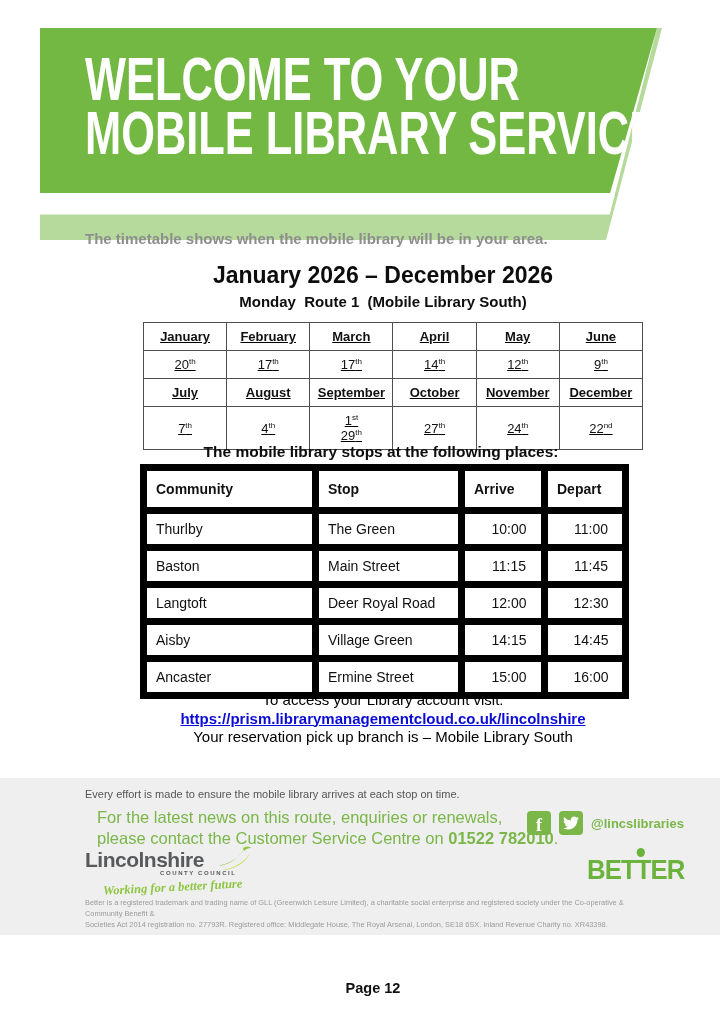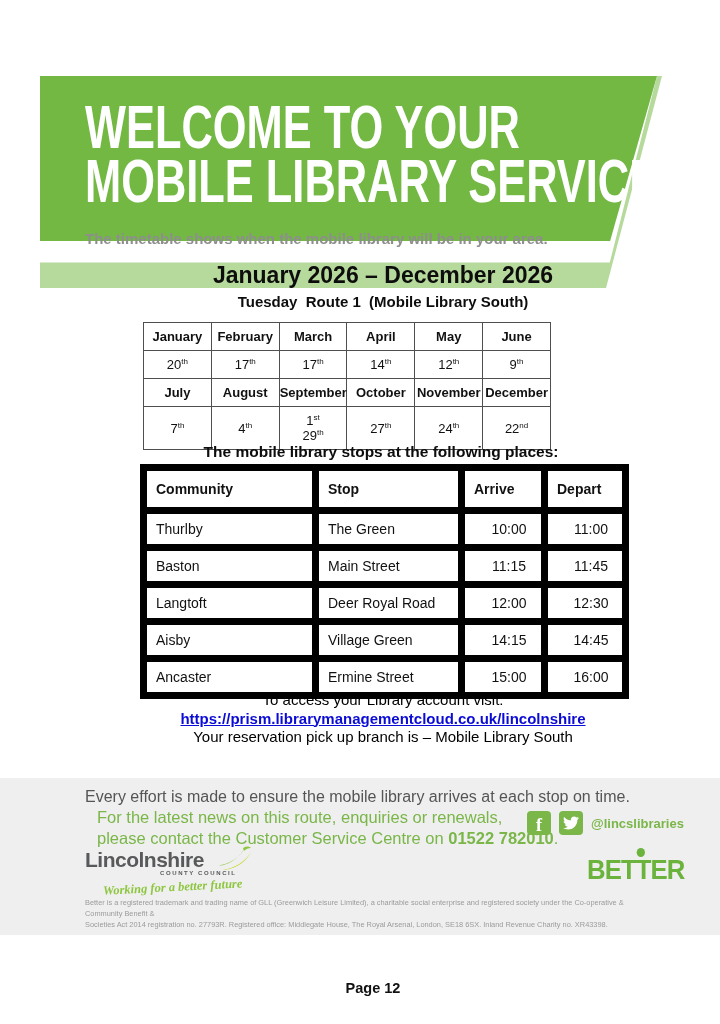--- a/index.html
+++ b/index.html
@@ -4,58 +4,58 @@
 <style>
   :root{
     --green:#72b843; --green-light:#b6d99c; --fgreen:#7ab648; --bgreen:#6cb33e;
     --link:#0b0bd6; --band:#efefef;
   }
   *{margin:0;padding:0;box-sizing:border-box;}
   body{background:#fff;font-family:"Liberation Sans",sans-serif;}
   .page{position:relative;width:720px;height:1024px;background:#fff;overflow:hidden;}
 
   
-  .banner-wrap{position:absolute;left:40px;top:28px;width:622px;height:212px;margin-top:48px;}
+  .banner-wrap{position:absolute;left:40px;top:28px;width:622px;height:212px;}
   .banner-light{position:absolute;left:0;top:0;width:100%;height:100%;background:var(--green-light);
     clip-path:polygon(0 88%,91.6% 88%,99.2% 0,100% 0,91% 100%,0 100%);}
   .banner-main{position:absolute;left:0;top:0;width:617px;height:165px;background:var(--green);
     clip-path:polygon(0 0,100% 0,92.4% 100%,0 100%);}
   .banner-text{position:absolute;left:45px;top:24px;color:#fff;font-weight:bold;
     font-size:62px;line-height:54px;transform:scaleX(0.7);transform-origin:0 0;
     white-space:nowrap;letter-spacing:0px;}
 
   .intro{position:absolute;left:85px;top:230px;font-size:15px;font-weight:bold;color:#8e8e8e;}
 
   .title-block{position:absolute;left:143px;top:262px;width:480px;text-align:center;color:#0d0d0d;}
   .main-title{font-size:23px;font-weight:bold;}
   .route-subtitle{font-size:15px;font-weight:bold;margin-top:4px;white-space:pre;}
 
   table{border-collapse:collapse;table-layout:fixed;}
-  .dates-table{position:absolute;left:143px;top:322px;width:408px;}
+  .dates-table{position:absolute;left:143px;top:322px;width:500px;text-decoration:underline;}
   .dates-table th,.dates-table td{border:1px solid #4f4f4f;text-align:center;
     font-size:13px;color:#111;}
   .dates-table th{font-weight:bold;padding:6px 0;}
   .dates-table td{padding:6px 0;line-height:15px;}
   sup{font-size:8px;vertical-align:super;line-height:0;}
 
   .stops-heading{position:absolute;left:140px;top:443px;width:482px;text-align:center;
     font-size:15.5px;font-weight:bold;color:#0d0d0d;}
   .stops-table{position:absolute;left:140px;top:464px;width:482px;}
   .stops-table th,.stops-table td{border:7px solid #000000;font-size:14px;color:#111;
     vertical-align:middle;}
   .stops-table th{font-weight:bold;text-align:left;padding:10px 0 10px 9px;height:38px;}
   .stops-table td{height:37px;padding-left:9px;}
   .stops-table td.t-center{text-align:center;padding-left:12px;}
 
   .account{position:absolute;left:120px;top:691px;width:526px;text-align:center;
     font-size:15px;line-height:18.5px;color:#000;}
   .account a{color:var(--link);font-weight:bold;text-decoration:underline;}
 
   .band{position:absolute;left:0;top:778px;width:720px;height:157px;background:var(--band);}
-  .f-note{position:absolute;left:85px;top:10px;font-size:16px;color:#555;}
+  .f-note{position:absolute;left:85px;top:10px;font-size:11px;color:#555;}
   .f-green{position:absolute;left:97px;top:29px;font-size:16.5px;line-height:20.5px;color:var(--fgreen);}
   .f-green .phone{font-weight:bold;}
   .social{position:absolute;left:527px;top:33px;display:flex;align-items:center;gap:8px;}
   .s-icon{width:24px;height:24px;background:var(--fgreen);border-radius:4px;display:flex;
     align-items:center;justify-content:center;color:#fff;}
   .s-icon .fb{font-weight:bold;font-size:18px;font-family:"Liberation Serif",serif;
     position:relative;top:2px;}
   .handle{font-size:13px;font-weight:bold;color:var(--fgreen);}
 
   .lcc{position:absolute;left:85px;top:70px;width:200px;}
@@ -88,21 +88,21 @@
     <div class="banner-text">
       <div>WELCOME TO YOUR</div>
       <div>MOBILE LIBRARY SERVICE</div>
     </div>
   </div>
 
   <div class="intro">The timetable shows when the mobile library will be in your area.</div>
 
   <div class="title-block">
     <div class="main-title">January 2026 – December 2026</div>
-    <div class="route-subtitle">Tuesday  Route 1  (Mobile Library South)</div>
+    <div class="route-subtitle">Monday  Route 1  (Mobile Library South)</div>
   </div>
 
   <table class="dates-table">
     <tbody id="dates-tbody">
         <tr>
           <th>January</th>
           <th>February</th>
           <th>March</th>
           <th>April</th>
           <th>May</th>

